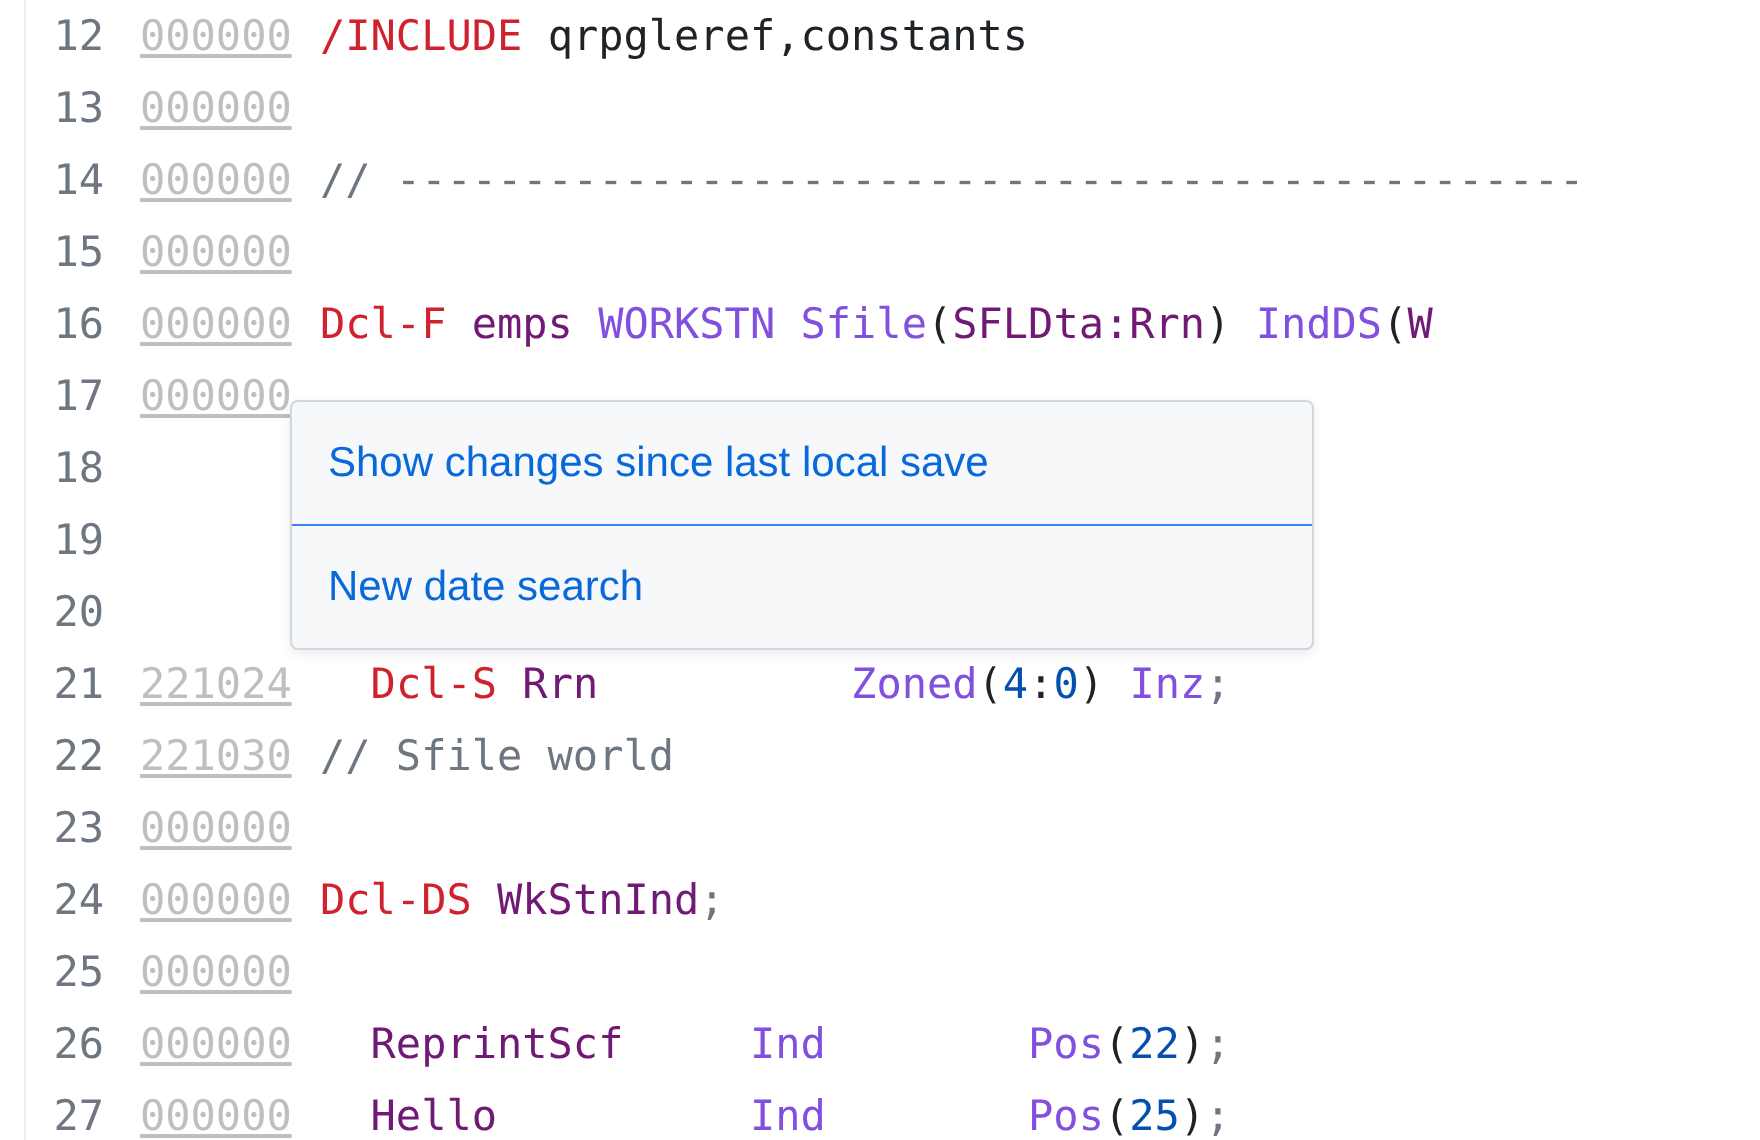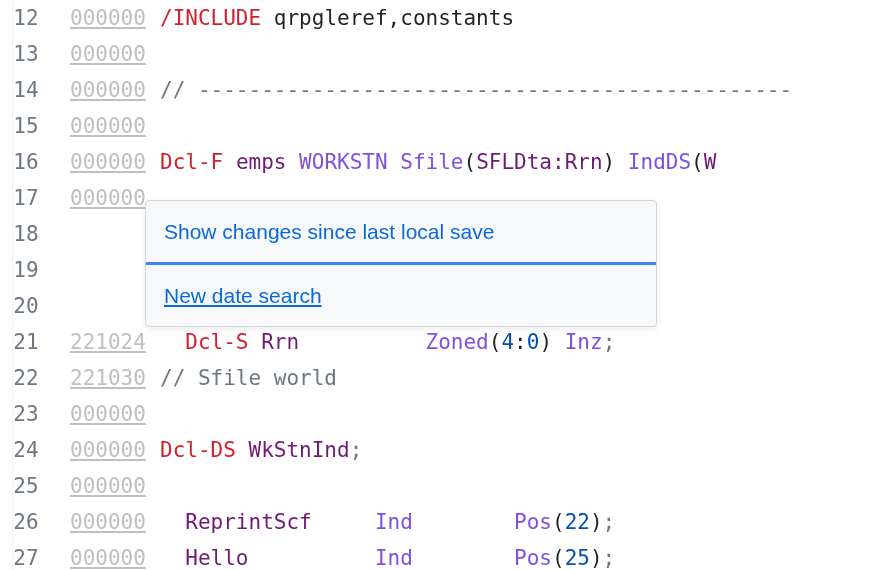--- a/index.html
+++ b/index.html
@@ -20,21 +20,21 @@
     padding-top: 0;
   }
   .line {
     display: flex;
     white-space: pre;
     height: 36px;
     align-items: center;
   }
   .gutter-ln {
     width: 70px;
-    text-align: center;
+    text-align: right;
     color: #6e7781;
     padding-right: 18px;
     user-select: none;
     flex-shrink: 0;
   }
   .seq {
     width: 90px;
     color: #bfbfbf;
     flex-shrink: 0;
     text-decoration: underline;
@@ -69,22 +69,21 @@
     font-family: -apple-system, BlinkMacSystemFont, "Segoe UI", Helvetica, Arial, sans-serif;
     font-size: 21px;
     line-height: 1.2;
   }
   .menu-item {
     padding: 18px 18px;
     color: #0969da;
     cursor: pointer;
   }
   .menu-item + .menu-item {
-    border-top: 3px solid #3b82f6;
-    text-decoration: underline;
+    border-top: 1px solid #3b82f6;
   }
   
   .left-rail {
     position: absolute;
     left: 12px;
     top: 0;
     bottom: 0;
     width: 1px;
     background: #f0f0f0;
   }

